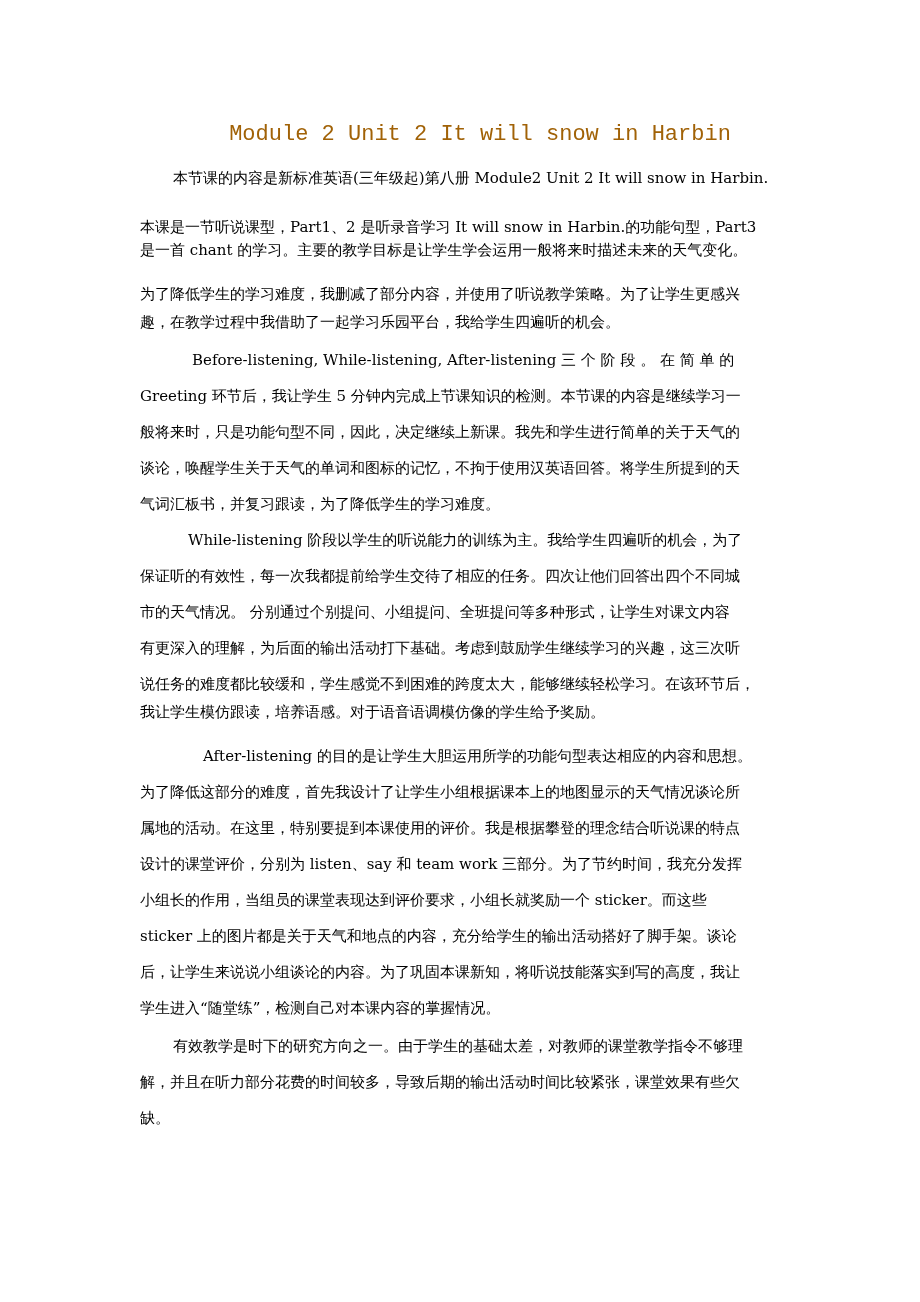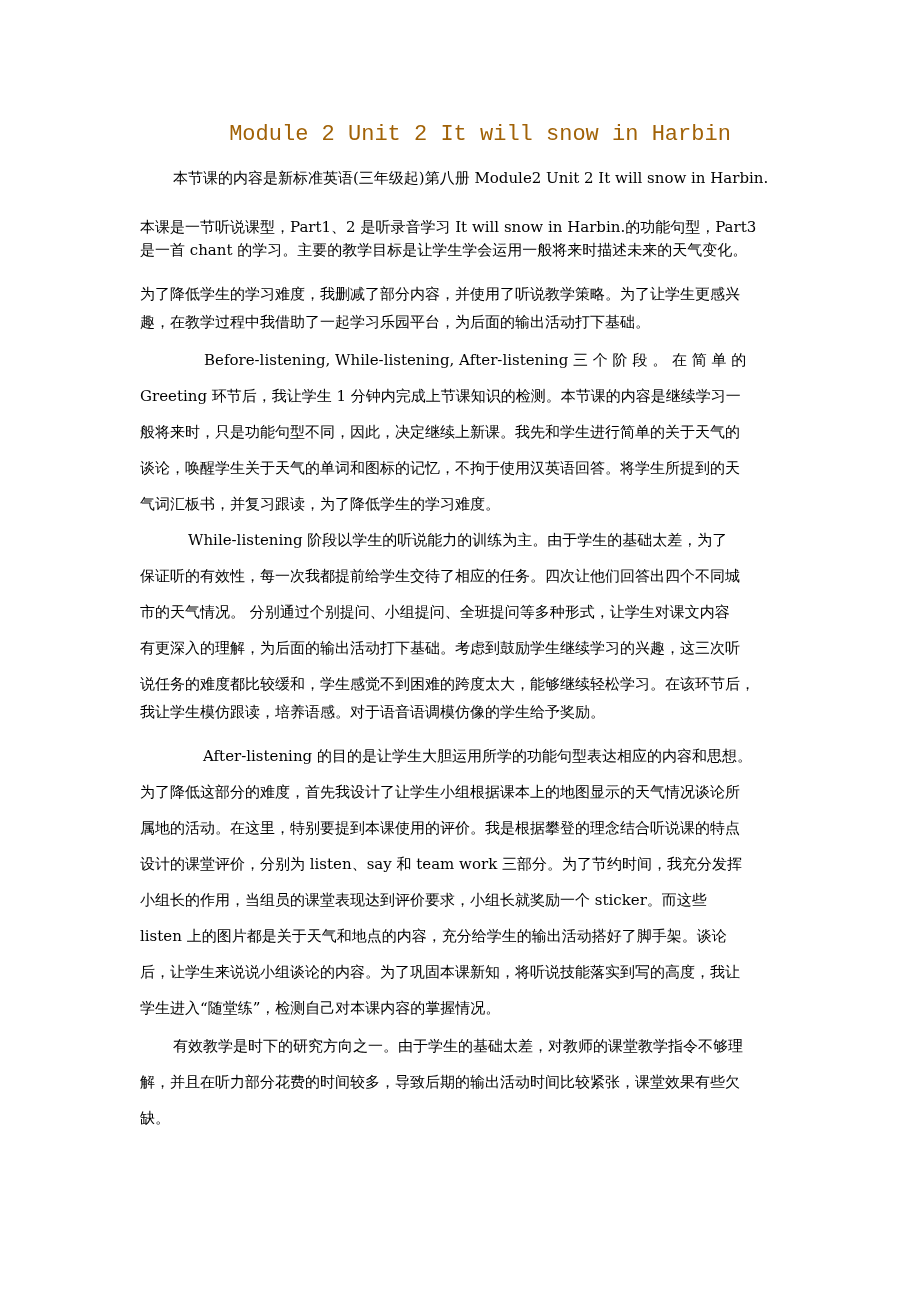--- a/index.html
+++ b/index.html
@@ -45,37 +45,37 @@
 </head>
 <body>
 
 <div class="page">
   <div class="title">Module 2 Unit 2 It will snow in Harbin</div>
   <div id="body-lines">
       <div class="line" style="top: 168px; left: 33px;">本节课的内容是新标准英语(三年级起)第八册 Module2 Unit 2 It will snow in Harbin.</div>
       <div class="line" style="top: 217px; left: 0px;">本课是一节听说课型，Part1、2 是听录音学习 It will snow in Harbin.的功能句型，Part3</div>
       <div class="line" style="top: 240px; left: 0px;">是一首 chant 的学习。主要的教学目标是让学生学会运用一般将来时描述未来的天气变化。</div>
       <div class="line" style="top: 276px; left: 0px; margin-top: 8px;">为了降低学生的学习难度，我删减了部分内容，并使用了听说教学策略。为了让学生更感兴</div>
-      <div class="line" style="top: 312px; left: 0px;">趣，在教学过程中我借助了一起学习乐园平台，为后面的输出活动打下基础。</div>
-      <div class="line" style="top: 350px; left: 64px;">Before-listening,  While-listening,  After-listening 三 个 阶 段 。 在 简 单 的</div>
-      <div class="line" style="top: 386px; left: 0px;">Greeting 环节后，我让学生 1 分钟内完成上节课知识的检测。本节课的内容是继续学习一</div>
+      <div class="line" style="top: 312px; left: 0px;">趣，在教学过程中我借助了一起学习乐园平台，我给学生四遍听的机会。</div>
+      <div class="line" style="top: 350px; left: 52px;">Before-listening,  While-listening,  After-listening 三 个 阶 段 。 在 简 单 的</div>
+      <div class="line" style="top: 386px; left: 0px;">Greeting 环节后，我让学生 5 分钟内完成上节课知识的检测。本节课的内容是继续学习一</div>
       <div class="line" style="top: 422px; left: 0px;">般将来时，只是功能句型不同，因此，决定继续上新课。我先和学生进行简单的关于天气的</div>
       <div class="line" style="top: 458px; left: 0px;">谈论，唤醒学生关于天气的单词和图标的记忆，不拘于使用汉英语回答。将学生所提到的天</div>
       <div class="line" style="top: 494px; left: 0px;">气词汇板书，并复习跟读，为了降低学生的学习难度。</div>
-      <div class="line" style="top: 530px; left: 48px;">While-listening 阶段以学生的听说能力的训练为主。由于学生的基础太差，为了</div>
+      <div class="line" style="top: 530px; left: 48px;">While-listening 阶段以学生的听说能力的训练为主。我给学生四遍听的机会，为了</div>
       <div class="line" style="top: 566px; left: 0px;">保证听的有效性，每一次我都提前给学生交待了相应的任务。四次让他们回答出四个不同城</div>
       <div class="line" style="top: 602px; left: 0px;">市的天气情况。 分别通过个别提问、小组提问、全班提问等多种形式，让学生对课文内容</div>
       <div class="line" style="top: 638px; left: 0px;">有更深入的理解，为后面的输出活动打下基础。考虑到鼓励学生继续学习的兴趣，这三次听</div>
       <div class="line" style="top: 674px; left: 0px;">说任务的难度都比较缓和，学生感觉不到困难的跨度太大，能够继续轻松学习。在该环节后，</div>
       <div class="line" style="top: 702px; left: 0px;">我让学生模仿跟读，培养语感。对于语音语调模仿像的学生给予奖励。</div>
       <div class="line" style="top: 746px; left: 63px;">After-listening 的目的是让学生大胆运用所学的功能句型表达相应的内容和思想。</div>
       <div class="line" style="top: 782px; left: 0px;">为了降低这部分的难度，首先我设计了让学生小组根据课本上的地图显示的天气情况谈论所</div>
       <div class="line" style="top: 818px; left: 0px;">属地的活动。在这里，特别要提到本课使用的评价。我是根据攀登的理念结合听说课的特点</div>
       <div class="line" style="top: 854px; left: 0px;">设计的课堂评价，分别为 listen、say 和 team  work 三部分。为了节约时间，我充分发挥</div>
       <div class="line" style="top: 890px; left: 0px;">小组长的作用，当组员的课堂表现达到评价要求，小组长就奖励一个 sticker。而这些</div>
-      <div class="line" style="top: 926px; left: 0px;">listen 上的图片都是关于天气和地点的内容，充分给学生的输出活动搭好了脚手架。谈论</div>
+      <div class="line" style="top: 926px; left: 0px;">sticker 上的图片都是关于天气和地点的内容，充分给学生的输出活动搭好了脚手架。谈论</div>
       <div class="line" style="top: 962px; left: 0px;">后，让学生来说说小组谈论的内容。为了巩固本课新知，将听说技能落实到写的高度，我让</div>
       <div class="line" style="top: 998px; left: 0px;">学生进入“随堂练”，检测自己对本课内容的掌握情况。</div>
       <div class="line" style="top: 1036px; left: 33px;">有效教学是时下的研究方向之一。由于学生的基础太差，对教师的课堂教学指令不够理</div>
       <div class="line" style="top: 1072px; left: 0px;">解，并且在听力部分花费的时间较多，导致后期的输出活动时间比较紧张，课堂效果有些欠</div>
       <div class="line" style="top: 1108px; left: 0px;">缺。</div>
     </div>
 </div>
 
 </body></html>

